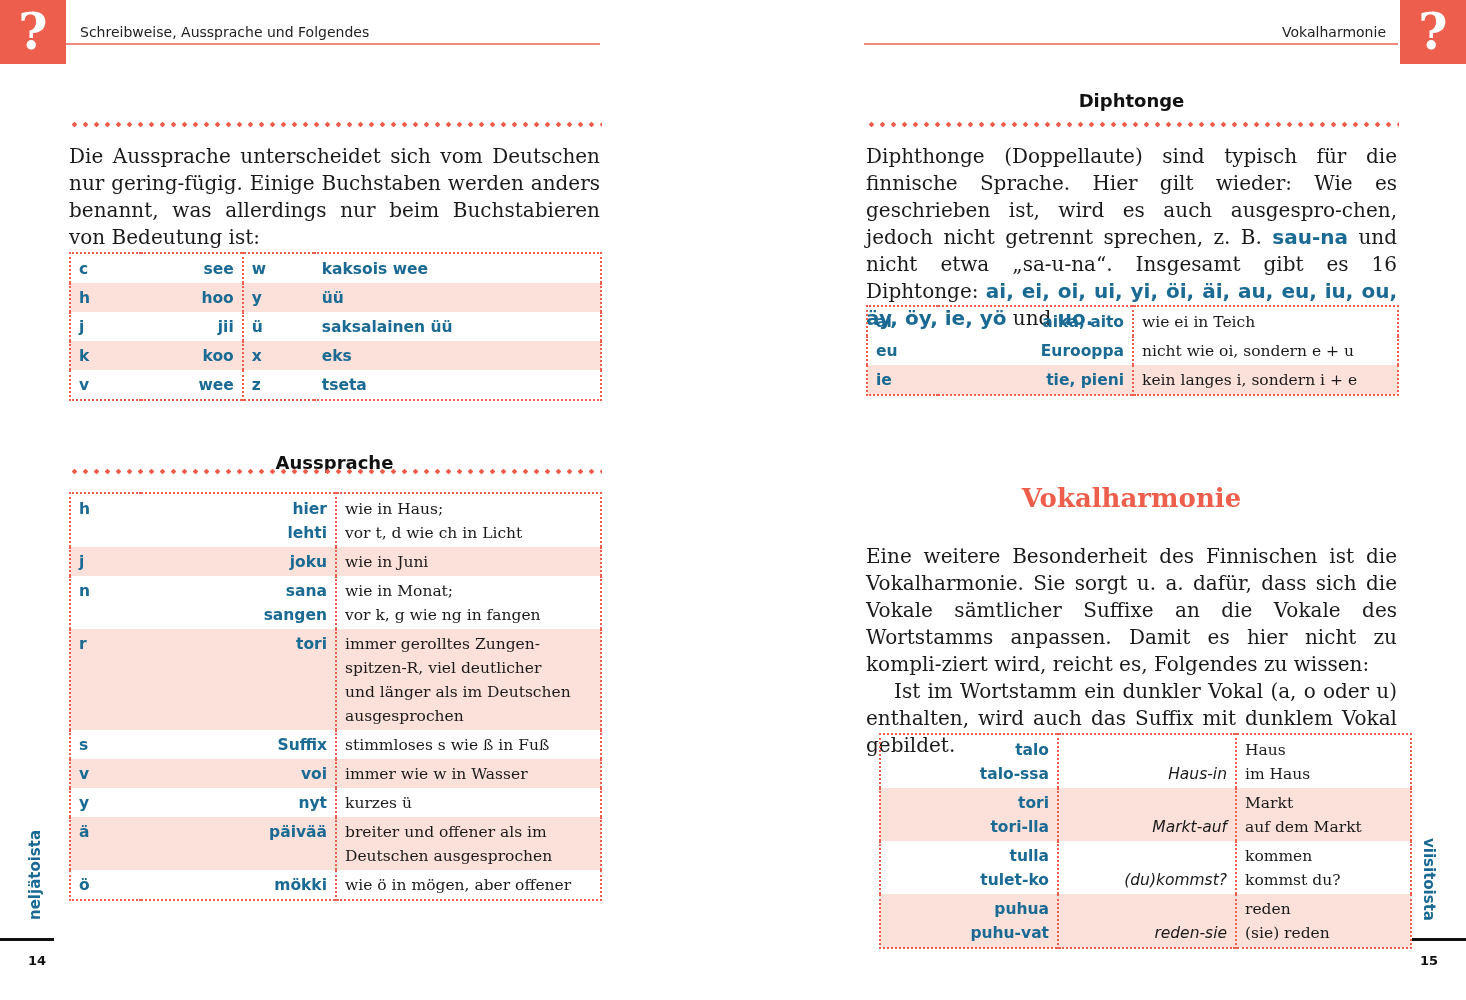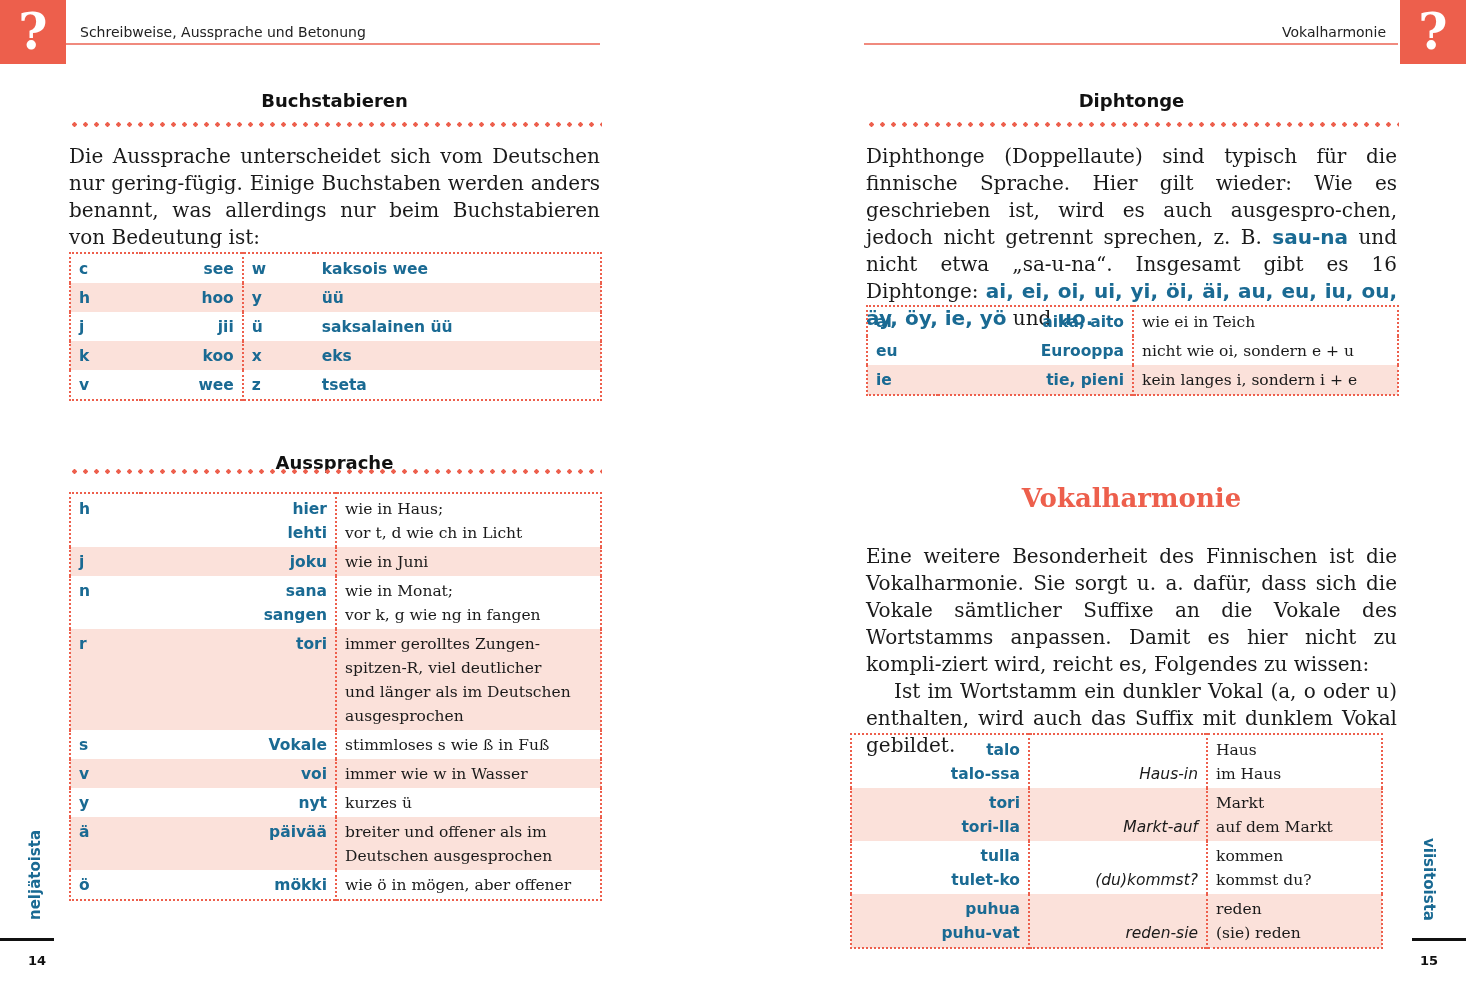--- a/index.html
+++ b/index.html
@@ -45,24 +45,23 @@
   .right .foot-line { right:0; }
   .pnum { position:absolute; top:953px; font-family:"DejaVu Sans", sans-serif; font-weight:bold; font-size:13px; color:#111; }
   .left .pnum { left:28px; }
   .right .pnum { right:28px; }
 </style>
 </head>
 <body>
 
 <div class="page left">
   <div class="qbox">?</div>
-  <div class="running">Schreibweise, Aussprache und Betonung</div>
+  <div class="running">Schreibweise, Aussprache und Folgendes</div>
   <div class="hline"></div>
 
-  <div class="sec-title" style="left:69px;width:531px;top:90px;">Buchstabieren</div>
   <div class="dots" style="left:69px;width:533px;top:122px;"></div>
 
   <div class="para" style="left:69px;width:531px;top:143px;">Die Aussprache unterscheidet sich vom Deutschen nur gering-fügig. Einige Buchstaben werden anders benannt, was allerdings nur beim Buchstabieren von Bedeutung ist:</div>
 
   <table class="tbl" style="left:69px;top:252px;width:533px;">
     <tbody id="spell-body">
         <tr>
           <td class="fi" style="width: 54px;">c</td>
           <td class="fi sep">see</td>
           <td class="fi" style="width: 54px;">w</td>
@@ -139,21 +138,21 @@
           <td class="de">
             <span class="ml">immer gerolltes Zungen-</span>
             <span class="ml">spitzen-R, viel deutlicher</span>
             <span class="ml">und länger als im Deutschen</span>
             <span class="ml">ausgesprochen</span>
           </td>
         </tr>
         <tr>
           <td class="fi" style="width: 54px;">s</td>
           <td class="fi sep" style="width: 178px;">
-            <span class="ml">Vokale</span>
+            <span class="ml">Suffix</span>
           </td>
           <td class="de">
             <span class="ml">stimmloses s wie ß in Fuß</span>
           </td>
         </tr>
         <tr class="shade">
           <td class="fi" style="width: 54px;">v</td>
           <td class="fi sep" style="width: 178px;">
             <span class="ml">voi</span>
           </td>
@@ -229,21 +228,21 @@
       </tbody>
   </table>
 
   <div class="big-title" style="left:133px;width:531px;top:483px;">Vokalharmonie</div>
 
   <div class="para" style="left:133px;width:531px;top:543px;">
     <span>Eine weitere Besonderheit des Finnischen ist die Vokalharmonie. Sie sorgt u. a. dafür, dass sich die Vokale sämtlicher Suffixe an die Vokale des Wortstamms anpassen. Damit es hier nicht zu kompli-ziert wird, reicht es, Folgendes zu wissen:</span>
     <span class="indent">Ist im Wortstamm ein dunkler Vokal (a, o oder u) enthalten, wird auch das Suffix mit dunklem Vokal gebildet.</span>
   </div>
 
-  <table class="tbl" style="left:117px;top:733px;width:533px;">
+  <table class="tbl" style="left:146px;top:733px;width:533px;">
     <tbody id="vok-body">
         <tr>
           <td class="fi sep" style="width: 160px;">
             <span class="ml">talo</span>
             <span class="ml">talo-ssa</span>
           </td>
           <td class="it sep" style="width: 160px; vertical-align: bottom;">Haus-in</td>
           <td class="de">
             <span class="ml">Haus</span>
             <span class="ml">im Haus</span>

